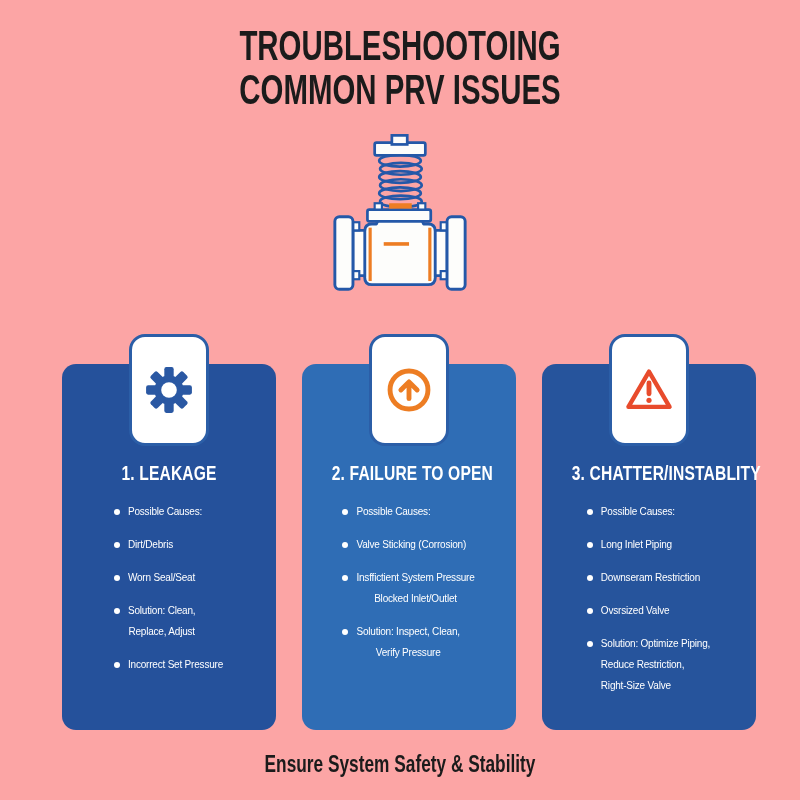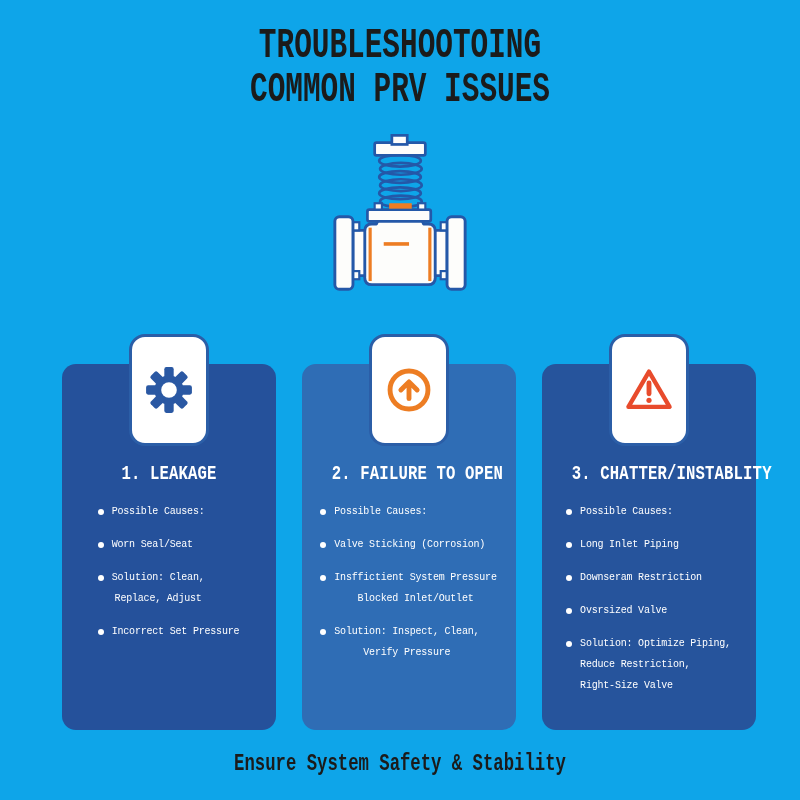--- a/index.html
+++ b/index.html
@@ -1,18 +1,18 @@
 <!DOCTYPE html>
 <html><head>
 <meta charset="utf-8">
 <style>
   html,body { margin:0; padding:0; }
   .page {
     position:relative; width:800px; height:800px; overflow:hidden;
-    background:#0ea5e9; font-family:Liberation Mono, monospace;
+    background:#fca5a5; font-family:Liberation Sans, sans-serif;
   }
   
   .main-title {
     margin:0; padding-top:24px; text-align:center;
     font-size:42px; line-height:1.05; font-weight:bold; color:#1b1b1b;
     transform:scaleX(0.70); transform-origin:50% 50%;
     white-space:nowrap;
   }
   .main-title span { display:block; }
   
@@ -128,20 +128,25 @@
       </div>
       <h2 class="card-title">1. LEAKAGE</h2>
       <div class="bullet-list"><div class="bullet-item">
             <span class="bullet-dot"></span>
             <div class="bullet-text">
               <div class="bullet-line">Possible Causes:</div>
             </div>
           </div><div class="bullet-item">
             <span class="bullet-dot"></span>
             <div class="bullet-text">
+              <div class="bullet-line">Dirt/Debris</div>
+            </div>
+          </div><div class="bullet-item">
+            <span class="bullet-dot"></span>
+            <div class="bullet-text">
               <div class="bullet-line">Worn Seal/Seat</div>
             </div>
           </div><div class="bullet-item">
             <span class="bullet-dot"></span>
             <div class="bullet-text">
               <div class="bullet-line">Solution: Clean,</div>
               <div class="bullet-line">Replace, Adjust</div>
             </div>
           </div><div class="bullet-item">
             <span class="bullet-dot"></span>

